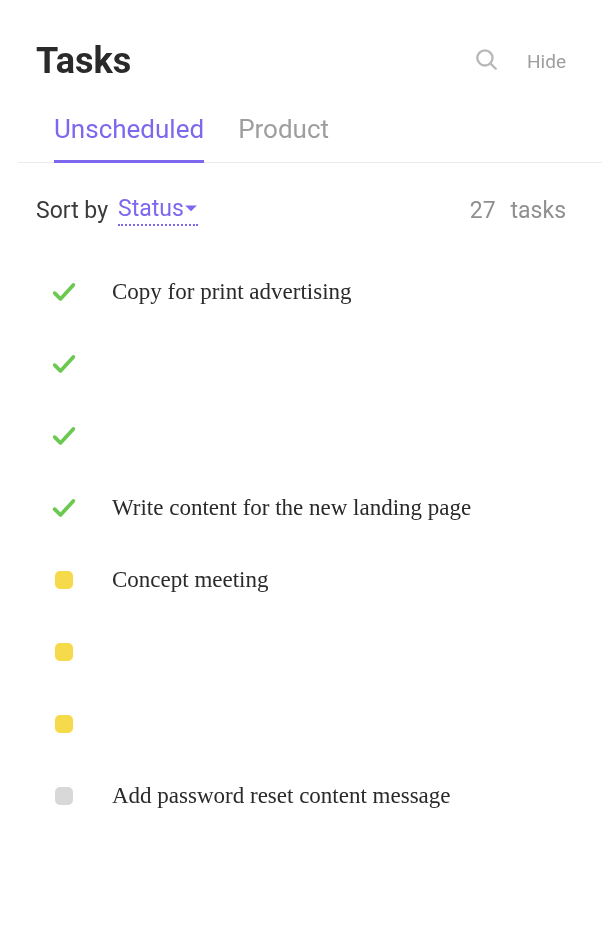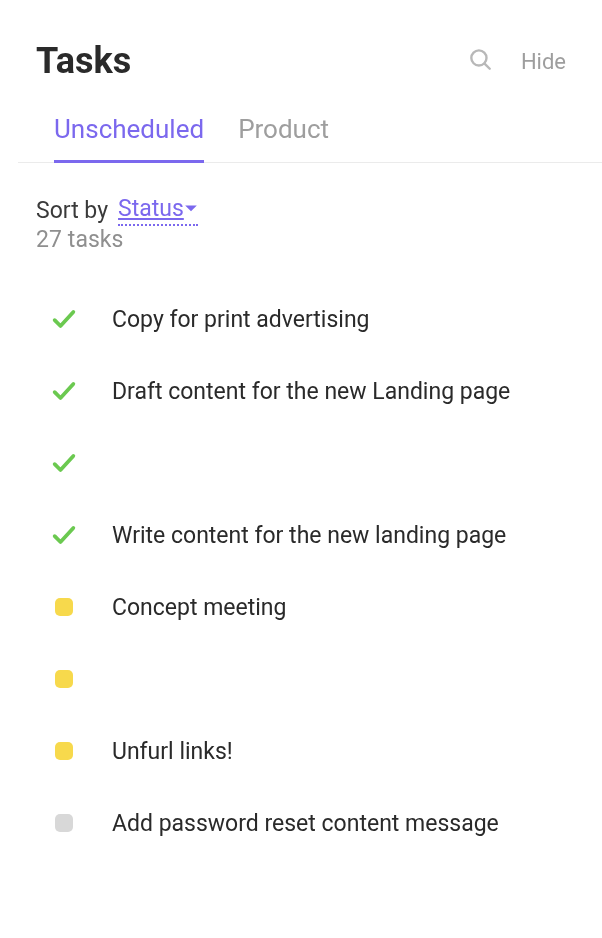--- a/index.html
+++ b/index.html
@@ -27,21 +27,21 @@
     .header-actions {
       display: flex;
       align-items: center;
       gap: 28px;
     }
     .search-icon {
       color: #b8b8b8;
       cursor: pointer;
     }
     .hide-btn {
-      font-size: 22px;
+      font-size: 19px;
       color: #9e9e9e;
       cursor: pointer;
       font-weight: 400;
     }
     .tabs {
       display: flex;
       gap: 34px;
       padding: 32px 36px 0 36px;
       border-bottom: 1px solid #ebebeb;
       margin-left: 18px;
@@ -61,57 +61,57 @@
       content: "";
       position: absolute;
       bottom: -1px;
       left: 0;
       right: 0;
       height: 3px;
       background: #7b68ee;
     }
     .sortbar {
       display: flex;
+      align-items: center;
       justify-content: space-between;
       padding: 32px 36px 20px 36px;
-      flex-direction: column;
     }
     .sort-left {
       display: flex;
       align-items: center;
       gap: 10px;
       font-size: 23px;
     }
     .sort-label {
       color: #3a3a3a;
     }
     .sort-value {
       color: #7b68ee;
       border-bottom: 2px dotted #7b68ee;
       cursor: pointer;
       display: inline-flex;
       align-items: center;
       gap: 0;
       padding-bottom: 2px;
-      text-decoration: underline;
     }
     .sort-caret {
       display: inline-flex;
       align-items: center;
     }
     .task-count {
       font-size: 23px;
       color: #8f8f8f;
     }
     .task-count-num {
       color: #8f8f8f;
-      margin-right: 6px;
+      margin-right: 15px;
     }
     .task-list {
       padding: 10px 0 20px 0;
+      font-family: Liberation Serif, serif;
     }
     .task-item {
       display: flex;
       align-items: center;
       gap: 34px;
       padding: 22px 36px 22px 50px;
       cursor: pointer;
     }
     .task-icon {
       width: 28px;
@@ -181,21 +181,20 @@
         </svg>
       </div>
       <div class="task-title">Copy for print advertising</div>
     </div>
     <div class="task-item">
       <div class="task-icon">
         <svg class="check-svg" width="30" height="30" viewBox="0 0 24 24" fill="none" stroke="currentColor" stroke-width="3.2" stroke-linecap="round" stroke-linejoin="round">
           <polyline points="4 13 9 18 20 6"></polyline>
         </svg>
       </div>
-      <div class="task-title">Draft content for the new Landing page</div>
     </div>
     <div class="task-item">
       <div class="task-icon">
         <svg class="check-svg" width="30" height="30" viewBox="0 0 24 24" fill="none" stroke="currentColor" stroke-width="3.2" stroke-linecap="round" stroke-linejoin="round">
           <polyline points="4 13 9 18 20 6"></polyline>
         </svg>
       </div>
     </div>
     <div class="task-item">
       <div class="task-icon">
@@ -213,21 +212,20 @@
     </div>
     <div class="task-item">
       <div class="task-icon">
         <div class="status-square" style="background: rgb(247, 217, 76);"></div>
       </div>
     </div>
     <div class="task-item">
       <div class="task-icon">
         <div class="status-square" style="background: rgb(247, 217, 76);"></div>
       </div>
-      <div class="task-title">Unfurl links!</div>
     </div>
     <div class="task-item">
       <div class="task-icon">
         <div class="status-square" style="background: rgb(216, 216, 216);"></div>
       </div>
       <div class="task-title">Add password reset content message</div>
     </div>
   </div>
 
 </body></html>

